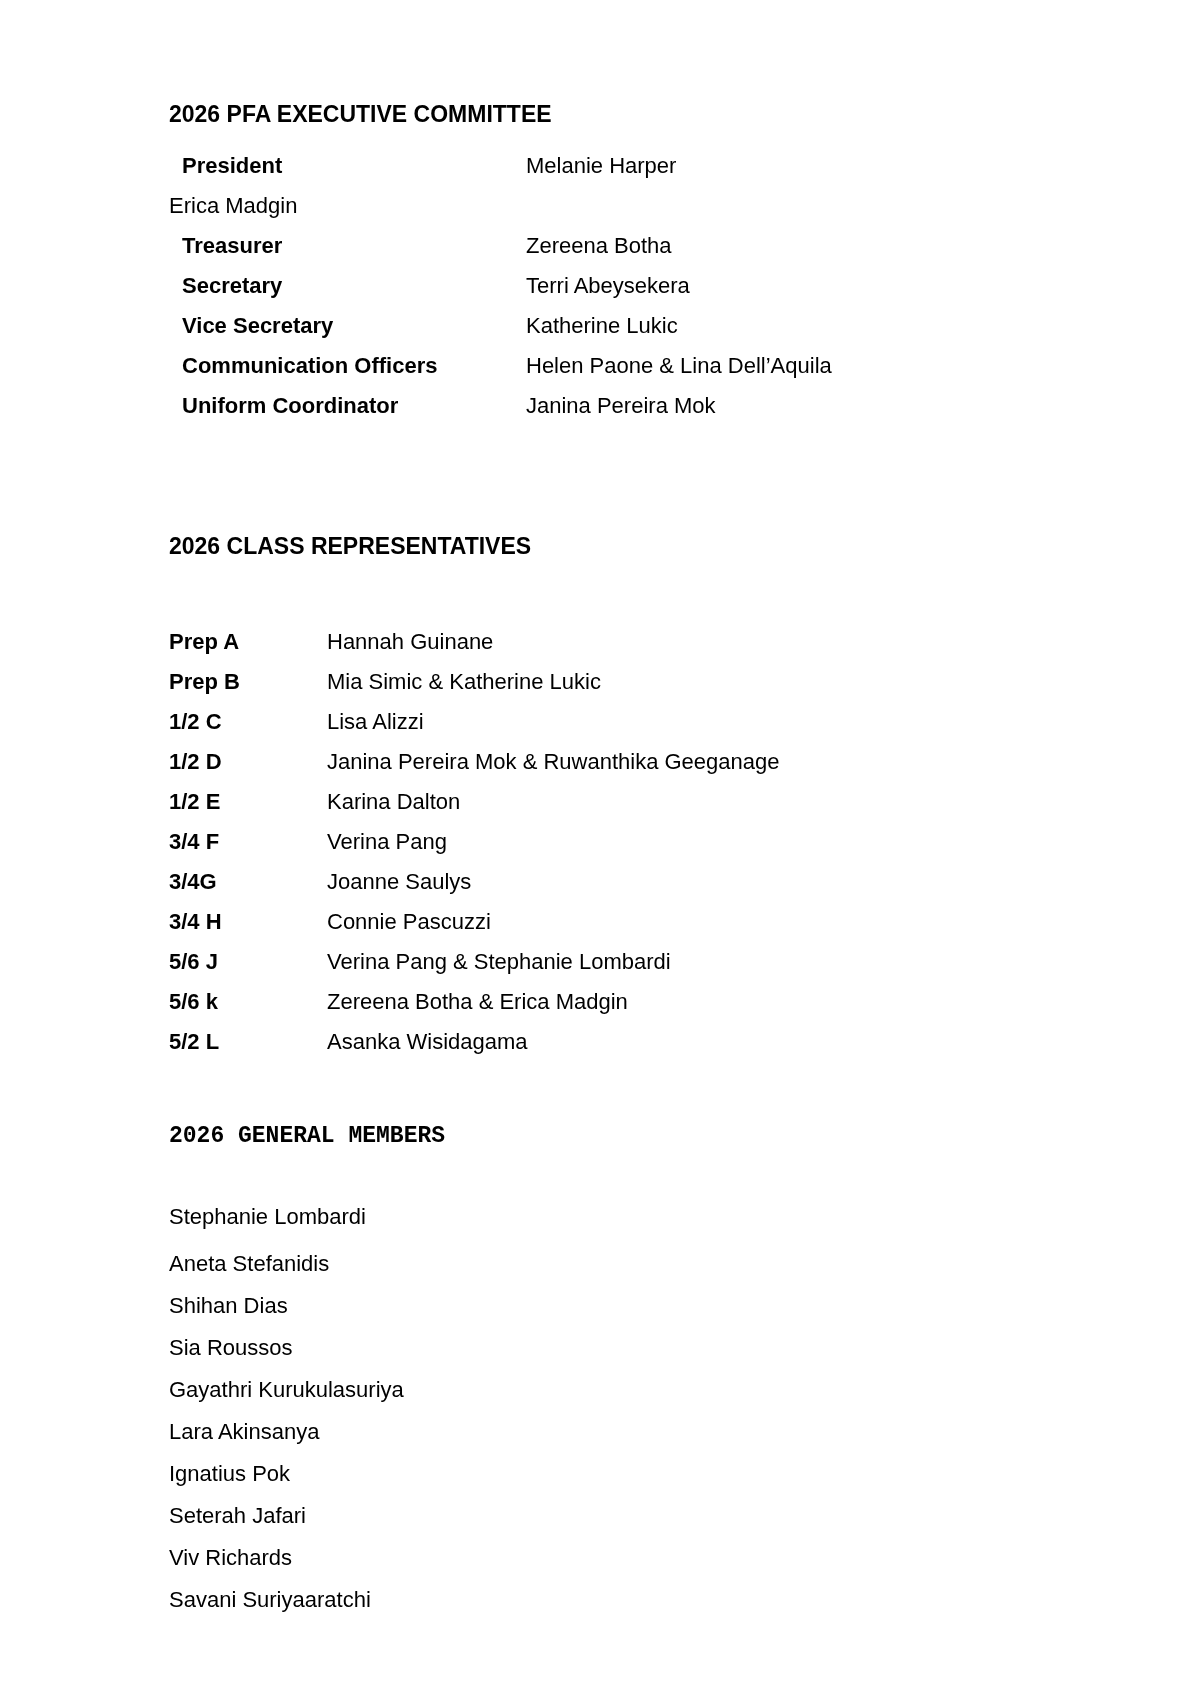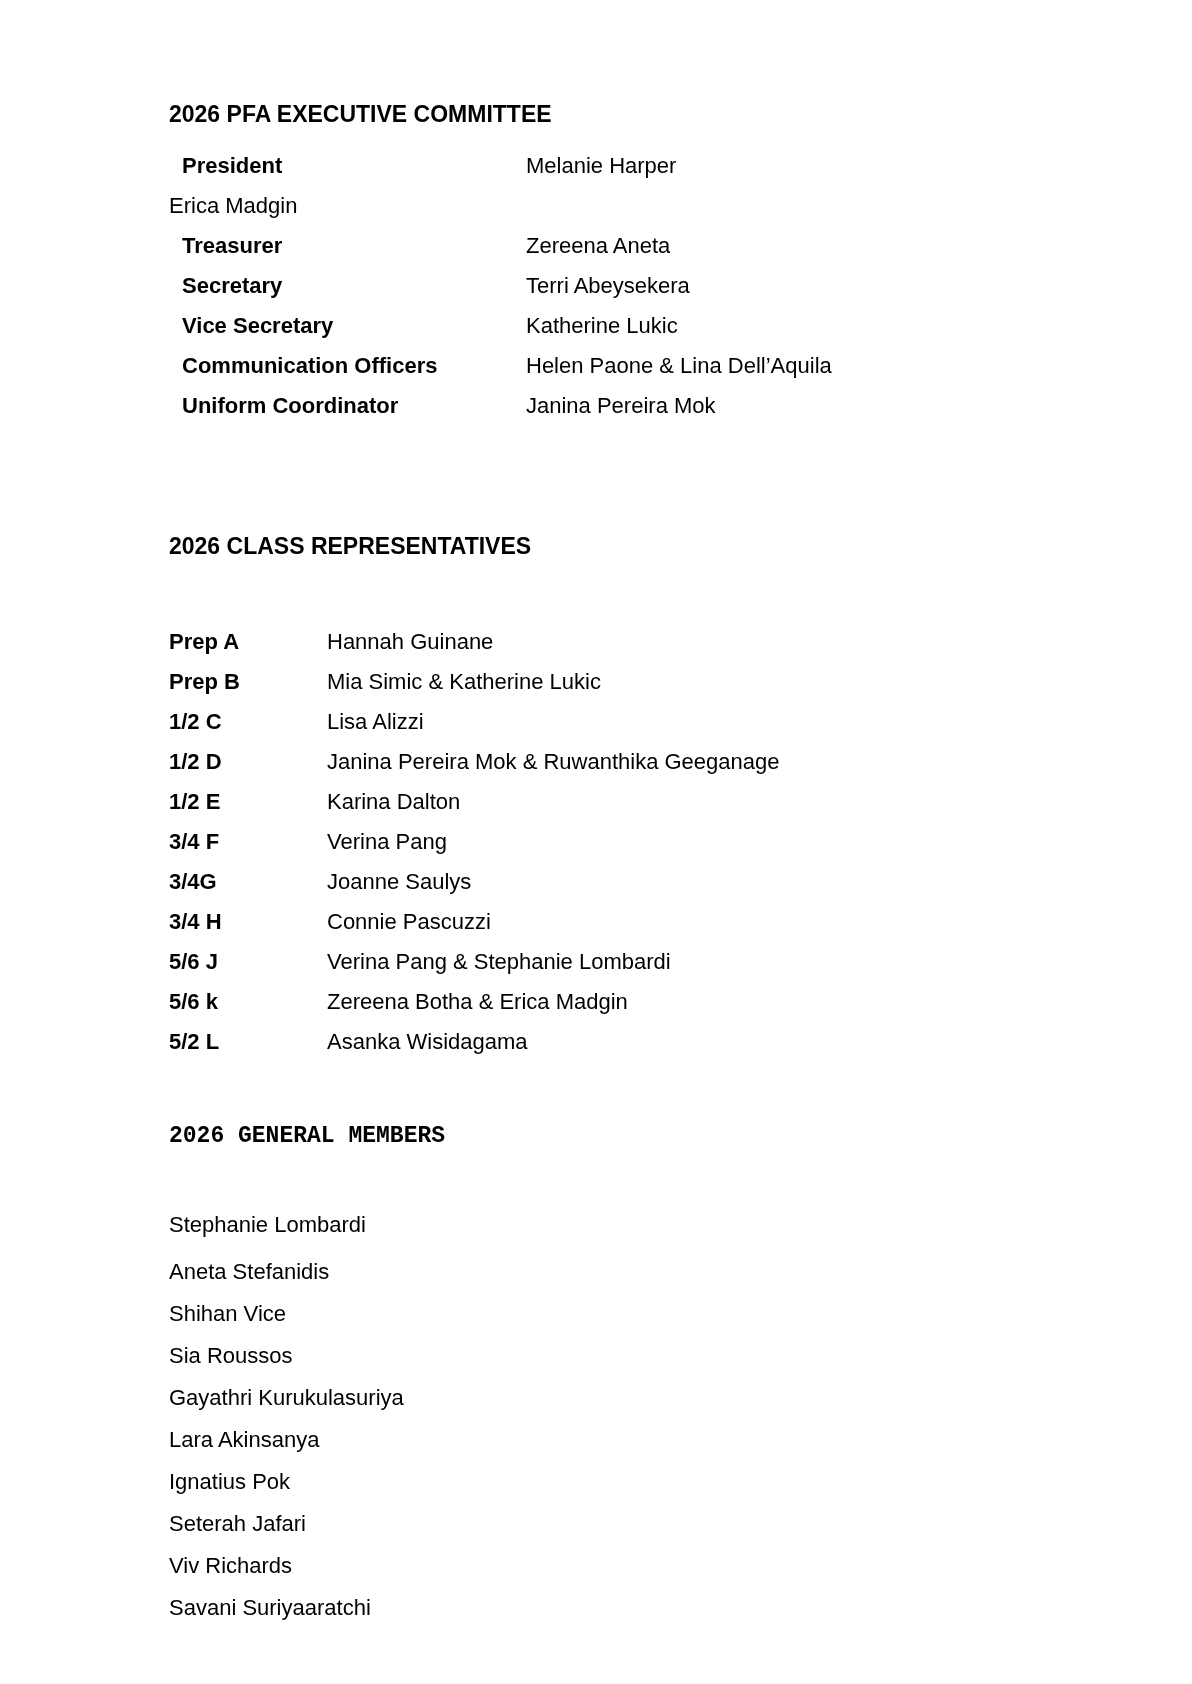--- a/index.html
+++ b/index.html
@@ -57,41 +57,40 @@
     width: 158px;
     flex-shrink: 0;
     font-weight: 700;
   }
   .member-row {
     line-height: 42px;
     white-space: nowrap;
   }
   .member-row.first {
     margin-bottom: 5px;
-    margin-top: 8px;
   }
 </style>
 </head>
 <body>
 
 <div class="doc">
 
   <h2 class="section-heading" id="exec-heading">2026 PFA EXECUTIVE COMMITTEE</h2>
 
   <div class="rows" id="exec-rows">
     <div class="row">
       <span class="role-label">President</span>
       <span class="person-name">Melanie Harper</span>
     </div>
     <div class="row">
       <span class="person-name">Erica Madgin</span>
     </div>
     <div class="row">
       <span class="role-label">Treasurer</span>
-      <span class="person-name">Zereena Aneta</span>
+      <span class="person-name">Zereena Botha</span>
     </div>
     <div class="row">
       <span class="role-label">Secretary</span>
       <span class="person-name">Terri Abeysekera</span>
     </div>
     <div class="row">
       <span class="role-label">Vice Secretary</span>
       <span class="person-name">Katherine Lukic</span>
     </div>
     <div class="row">
@@ -151,21 +150,21 @@
       <span class="class-label">5/2 L</span>
       <span class="person-name">Asanka Wisidagama</span>
     </div>
   </div>
 
   <h2 class="section-heading" id="general-heading">2026 GENERAL MEMBERS</h2>
 
   <div class="rows" id="member-rows">
     <div class="member-row first">Stephanie Lombardi</div>
     <div class="member-row">Aneta Stefanidis</div>
-    <div class="member-row">Shihan Vice</div>
+    <div class="member-row">Shihan Dias</div>
     <div class="member-row">Sia Roussos</div>
     <div class="member-row">Gayathri Kurukulasuriya</div>
     <div class="member-row">Lara Akinsanya</div>
     <div class="member-row">Ignatius Pok</div>
     <div class="member-row">Seterah Jafari</div>
     <div class="member-row">Viv Richards</div>
     <div class="member-row">Savani Suriyaaratchi</div>
   </div>
 
 </div>

